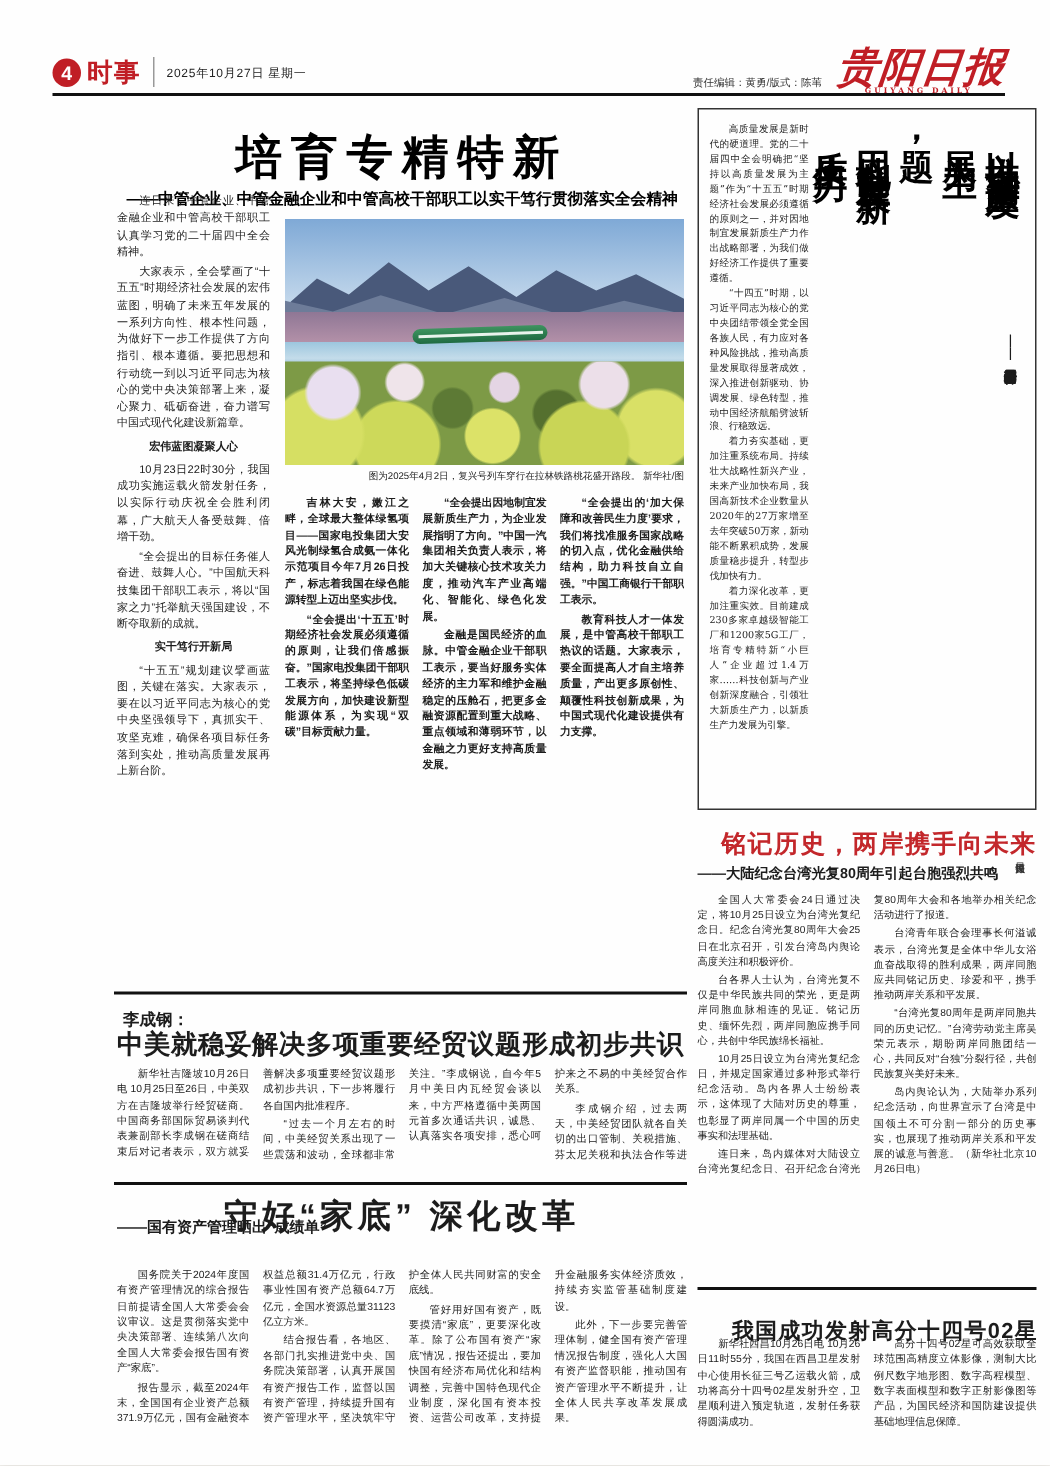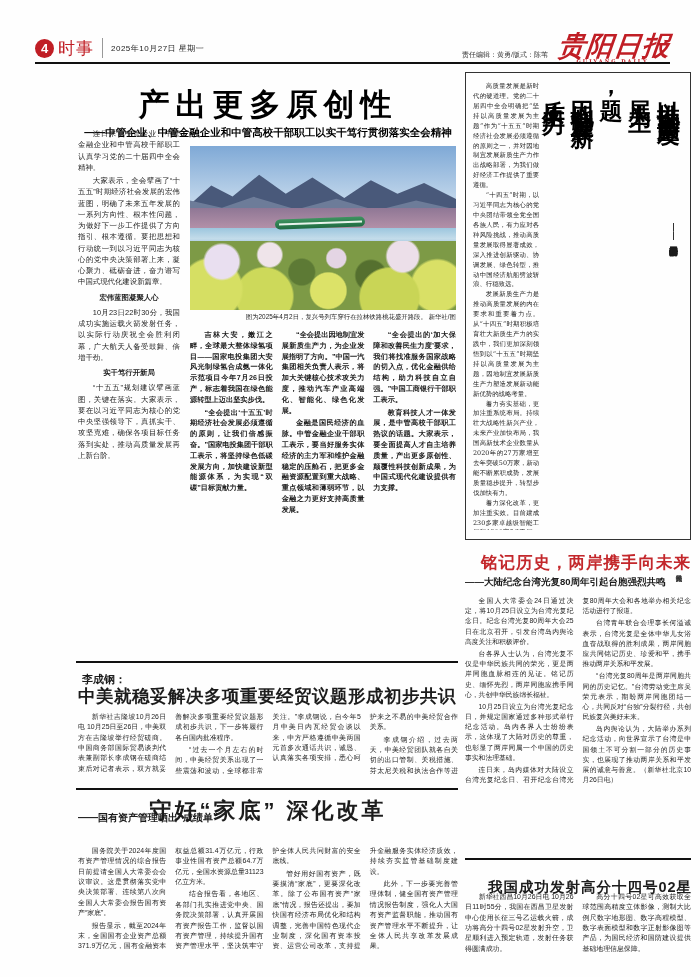--- a/index.html
+++ b/index.html
@@ -3,21 +3,21 @@
 <meta charset="utf-8">
 <style>
   html,body{margin:0;padding:0;background:#e9e6e0;}
   .page{position:relative;width:700px;height:977px;background:#fefefe;margin:0 auto;
         font-family:"Liberation Sans",sans-serif;color:#1c1c1c;overflow:hidden;
         box-shadow:0 0 6px rgba(0,0,0,.25);}
   
   .hdr{position:absolute;left:35px;right:30px;top:34px;height:28px;display:flex;align-items:center;}
   .badge{width:19px;height:19px;border-radius:50%;background:#c01e25;color:#fff;font-weight:bold;
          font-size:13px;display:flex;align-items:center;justify-content:center;}
-  .section{color:#c01e25;font-weight:400;font-size:17px;margin-left:4px;letter-spacing:1px;}
+  .section{color:#c01e25;font-weight:700;font-size:17px;margin-left:4px;letter-spacing:1px;}
   .hdr-div{width:1px;height:20px;background:#999;margin:0 8px;}
   .hdr-date{font-size:8px;color:#222;letter-spacing:.5px;}
   .hdr-right{margin-left:auto;display:flex;align-items:flex-end;gap:10px;}
   .editor{font-size:7px;color:#333;margin-bottom:4px;}
   .masthead{color:#c01e25;font-family:"DejaVu Serif",serif;font-weight:900;font-style:italic;
             font-size:27px;line-height:1;transform:skewX(-6deg);letter-spacing:1px;text-align:center;}
   .masthead small{display:block;font-size:5px;font-style:normal;letter-spacing:2px;transform:skewX(6deg);}
   .hdr-rule{position:absolute;left:35px;right:30px;top:62px;height:2px;background:#111;}
   
   .body-txt p{margin:0 0 2px 0;text-indent:2em;text-align:justify;}
@@ -107,28 +107,29 @@
     <div class="hdr-right">
       <div class="editor">责任编辑：黄勇/版式：陈苇</div>
       <div class="masthead">
         <span>贵阳日报</span>
         <small>GUIYANG DAILY</small>
       </div>
     </div>
   </div>
   <div class="hdr-rule"></div>
 
-  <h1 class="lead-title">产出更多原创性</h1>
+  <h1 class="lead-title">培育专精特新</h1>
   <div class="lead-sub">——中管企业、中管金融企业和中管高校干部职工以实干笃行贯彻落实全会精神</div>
 
   <div class="lead-col1 body-txt">
       <p>连日来，中管企业、中管金融企业和中管高校干部职工认真学习党的二十届四中全会精神。</p>
       <p>大家表示，全会擘画了“十五五”时期经济社会发展的宏伟蓝图，明确了未来五年发展的一系列方向性、根本性问题，为做好下一步工作提供了方向指引、根本遵循。要把思想和行动统一到以习近平同志为核心的党中央决策部署上来，凝心聚力、砥砺奋进，奋力谱写中国式现代化建设新篇章。</p>
       <p class="crosshead">宏伟蓝图凝聚人心</p>
       <p>10月23日22时30分，我国成功实施运载火箭发射任务，以实际行动庆祝全会胜利闭幕，广大航天人备受鼓舞、倍增干劲。</p>
+      <p>“全会提出的目标任务催人奋进、鼓舞人心。”中国航天科技集团干部职工表示，将以“国家之力”托举航天强国建设，不断夺取新的成就。</p>
       <p class="crosshead">实干笃行开新局</p>
       <p>“十五五”规划建议擘画蓝图，关键在落实。大家表示，要在以习近平同志为核心的党中央坚强领导下，真抓实干、攻坚克难，确保各项目标任务落到实处，推动高质量发展再上新台阶。</p>
     </div>
 
   <div class="photo">
     <div class="p-sky"></div>
     <div class="p-mtn"></div>
     <div class="p-mtn2"></div>
     <div class="p-blossom"></div>
     <div class="p-water"></div>
@@ -165,21 +166,20 @@
       <p>报告显示，截至2024年末，全国国有企业资产总额371.9万亿元，国有金融资本权益总额31.4万亿元，行政事业性国有资产总额64.7万亿元，全国水资源总量31123亿立方米。</p>
       <p>结合报告看，各地区、各部门扎实推进党中央、国务院决策部署，认真开展国有资产报告工作，监督以国有资产管理，持续提升国有资产管理水平，坚决筑牢守护全体人民共同财富的安全底线。</p>
       <p>管好用好国有资产，既要摸清“家底”，更要深化改革。除了公布国有资产“家底”情况，报告还提出，要加快国有经济布局优化和结构调整，完善中国特色现代企业制度，深化国有资本投资、运营公司改革，支持提升金融服务实体经济质效，持续夯实监管基础制度建设。</p>
       <p>此外，下一步要完善管理体制，健全国有资产管理情况报告制度，强化人大国有资产监督职能，推动国有资产管理水平不断提升，让全体人民共享改革发展成果。</p>
     </div>
 
   <div class="edit-box">
     <div class="edit-body">
         <p>高质量发展是新时代的硬道理。党的二十届四中全会明确把“坚持以高质量发展为主题”作为“十五五”时期经济社会发展必须遵循的原则之一，并对因地制宜发展新质生产力作出战略部署，为我们做好经济工作提供了重要遵循。</p>
         <p>“十四五”时期，以习近平同志为核心的党中央团结带领全党全国各族人民，有力应对各种风险挑战，推动高质量发展取得显著成效，深入推进创新驱动、协调发展、绿色转型，推动中国经济航船劈波斩浪、行稳致远。</p>
-        <p>发展新质生产力是推动高质量发展的内在要求和重要着力点。从“十四五”时期积极培育壮大新质生产力的实践中，我们更加深刻领悟到以“十五五”时期坚持以高质量发展为主题，因地制宜发展新质生产力塑造发展新动能新优势的战略考量。</p>
         <p>着力夯实基础，更加注重系统布局。持续壮大战略性新兴产业，未来产业加快布局，我国高新技术企业数量从2020年的27万家增至去年突破50万家，新动能不断累积成势，发展质量稳步提升，转型步伐加快有力。</p>
         <p>着力深化改革，更加注重实效。目前建成230多家卓越级智能工厂和1200家5G工厂，培育专精特新“小巨人”企业超过1.4万家……科技创新与产业创新深度融合，引领壮大新质生产力，以新质生产力发展为引擎。</p>
       </div>
     <div class="edit-title-wrap">
       <h2 class="edit-title">以推动高质量发展为主题，因地制宜发展新质生产力</h2>
       <div class="edit-sub">——论学习贯彻党的二十届四中全会精神</div>
       <div class="edit-byline">人民日报评论员</div>
     </div>
   </div>
 

